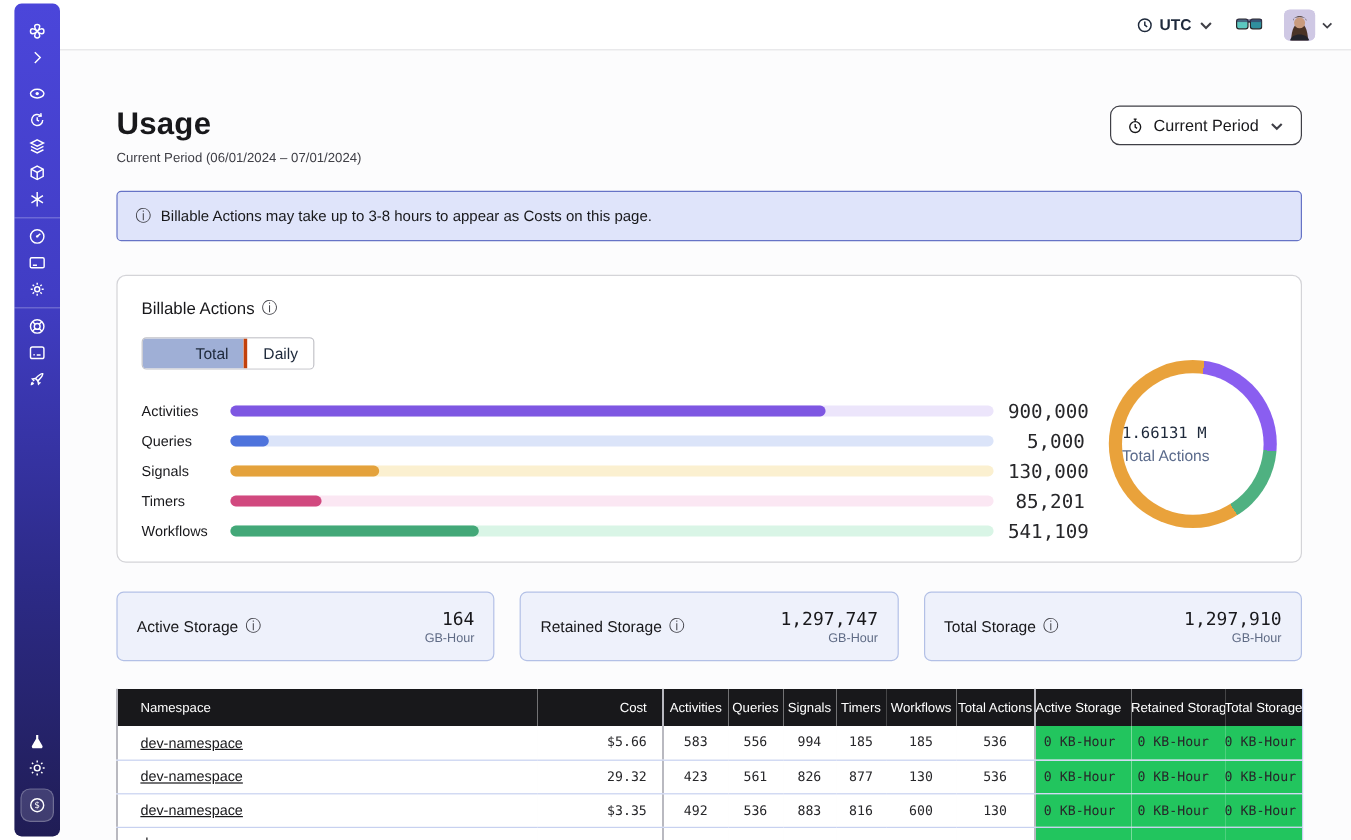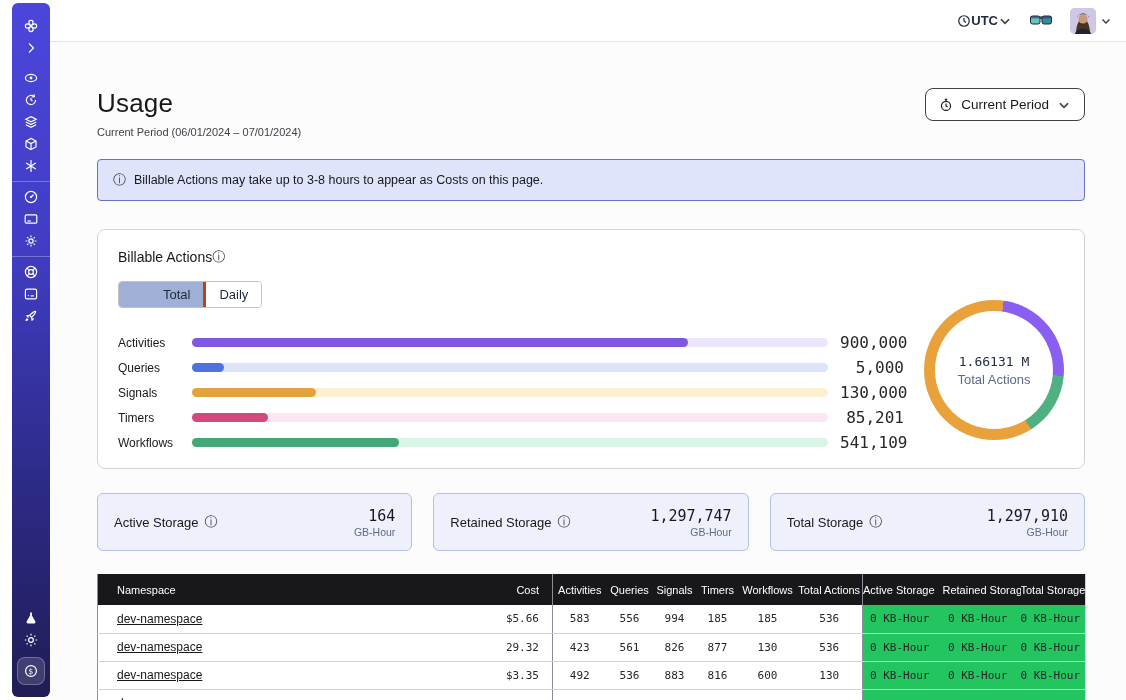--- a/index.html
+++ b/index.html
@@ -15,60 +15,60 @@
   .rail-btn { width:30px; height:22px; display:flex; align-items:center; justify-content:center;
               color:#fff; cursor:pointer; }
   .rail-btn svg { width:16px; height:16px; }
   .rail-spacer { flex:1; }
   .rail-btn.boxed { width:28px; height:28px; background:rgba(255,255,255,.14); border:1px solid rgba(255,255,255,.25); border-radius:8px; margin-top:6px; }
 
   
   .topbar { position:absolute; left:50px; right:0; top:0; height:42px; background:#fff;
             border-bottom:1px solid #e4e4e7; display:flex; align-items:center; justify-content:flex-end;
             gap:18px; padding-right:14px; z-index:4; }
-  .tz { display:flex; align-items:center; font-size:13px; font-weight:600; color:#1e293b; cursor:pointer; }
+  .tz { display:flex; align-items:center; gap:5px; font-size:13px; font-weight:600; color:#1e293b; cursor:pointer; }
   .tz svg { width:14px; height:14px; }
   .icon-btn { display:flex; align-items:center; cursor:pointer; }
   .avatar-wrap { display:flex; align-items:center; gap:4px; cursor:pointer; }
   .avatar { width:26px; height:26px; border-radius:5px; background:#cfc8e4; overflow:hidden; }
   .chev { width:12px; height:12px; color:#3f3f46; }
 
   
   .main { position:absolute; left:50px; top:42px; right:0; bottom:0; background:#fcfcfd;
           padding:0 41px 0 47px; overflow:hidden; }
   .head-row { margin-top:46px; display:flex; align-items:flex-start; justify-content:space-between; }
-  .page-title { font-size:26px; font-weight:400; color:#18181b; letter-spacing:.2px; }
+  .page-title { font-size:26px; font-weight:700; color:#18181b; letter-spacing:.2px; }
   .page-sub { margin-top:7px; font-size:11px; color:#3f3f46; }
   .period-btn { display:flex; align-items:center; gap:8px; background:#fff; border:1px solid #3f3f46;
                 border-radius:8px; padding:8px 13px; font-size:13.5px; font-weight:500; color:#18181b; cursor:pointer; }
   .period-btn svg { width:14px; height:14px; }
 
   .banner { margin-top:21px; height:42px; background:#dfe4fa; border:1px solid #6673c6; border-radius:4px;
             display:flex; align-items:center; gap:8px; padding:0 15px; font-size:12.5px; color:#18181b; }
   .info-i { font-size:13px; color:#3f3f46; font-style:normal; }
 
   
   .card { margin-top:28px; background:#fff; border:1px solid #d4d4d8; border-radius:8px;
           padding:18px 20px 24px; display:flex; height:240px; }
   .card-left { flex:1; min-width:0; }
-  .card-title { display:flex; align-items:center; font-size:14px; font-weight:500; color:#18181b; }
+  .card-title { display:flex; align-items:center; gap:6px; font-size:14px; font-weight:500; color:#18181b; }
   .seg { display:inline-flex; margin-top:15px; border:1px solid #c2c2c8; border-radius:4px; overflow:hidden; }
   .seg-btn { padding:5px 13px; font-size:13px; color:#1e293b; background:#fff; cursor:pointer; border:none; font-family:inherit; }
   .seg-btn.active { background:#9fafd6;padding-left:44px; }
   .seg-btn + .seg-btn { border-left:3px solid #c2410c; }
   .bars { margin-top:22px; }
   .bar-row { display:flex; align-items:center; height:25px; }
   .bar-label { width:62px; font-size:12px; color:#18181b; flex:none; }
   .bar-track { flex:1; height:9px; border-radius:5px; margin:0 12px; position:relative; }
   .bar-fill { position:absolute; left:0; top:0; height:9px; border-radius:5px; }
   .bar-val { width:64px; flex:none; text-align:right; font-family:"DejaVu Sans Mono", monospace; font-size:16px; color:#27272a; }
   .card-right { width:160px; flex:none; display:flex; justify-content:flex-end; padding-top:52px; }
   .donut { position:relative; width:140px; height:140px; border-radius:50%; }
   .donut-hole { position:absolute; left:11px; top:11px; width:118px; height:118px; border-radius:50%; background:#fff;
-                display:flex; flex-direction:column; align-items:center; justify-content:center; gap:3px; }
+                display:flex; flex-direction:column; align-items:flex-start; justify-content:center; gap:3px; }
   .donut-total { font-family:"DejaVu Sans Mono", monospace; font-size:13px; color:#1e293b; }
   .donut-sub { font-size:13px; color:#5b6b8c; }
 
   
   .storage-row { margin-top:24px; display:flex; gap:21px; }
   .storage-card { flex:1; height:58px; background:#eef1fb; border:1px solid #b3c0e6; border-radius:6px;
                   display:flex; align-items:center; justify-content:space-between; padding:0 16px; }
   .storage-label { display:flex; align-items:center; gap:6px; font-size:13px; color:#18181b; }
   .storage-right { text-align:right; }
   .storage-val { font-family:"DejaVu Sans Mono", monospace; font-size:15px; color:#18181b; }

